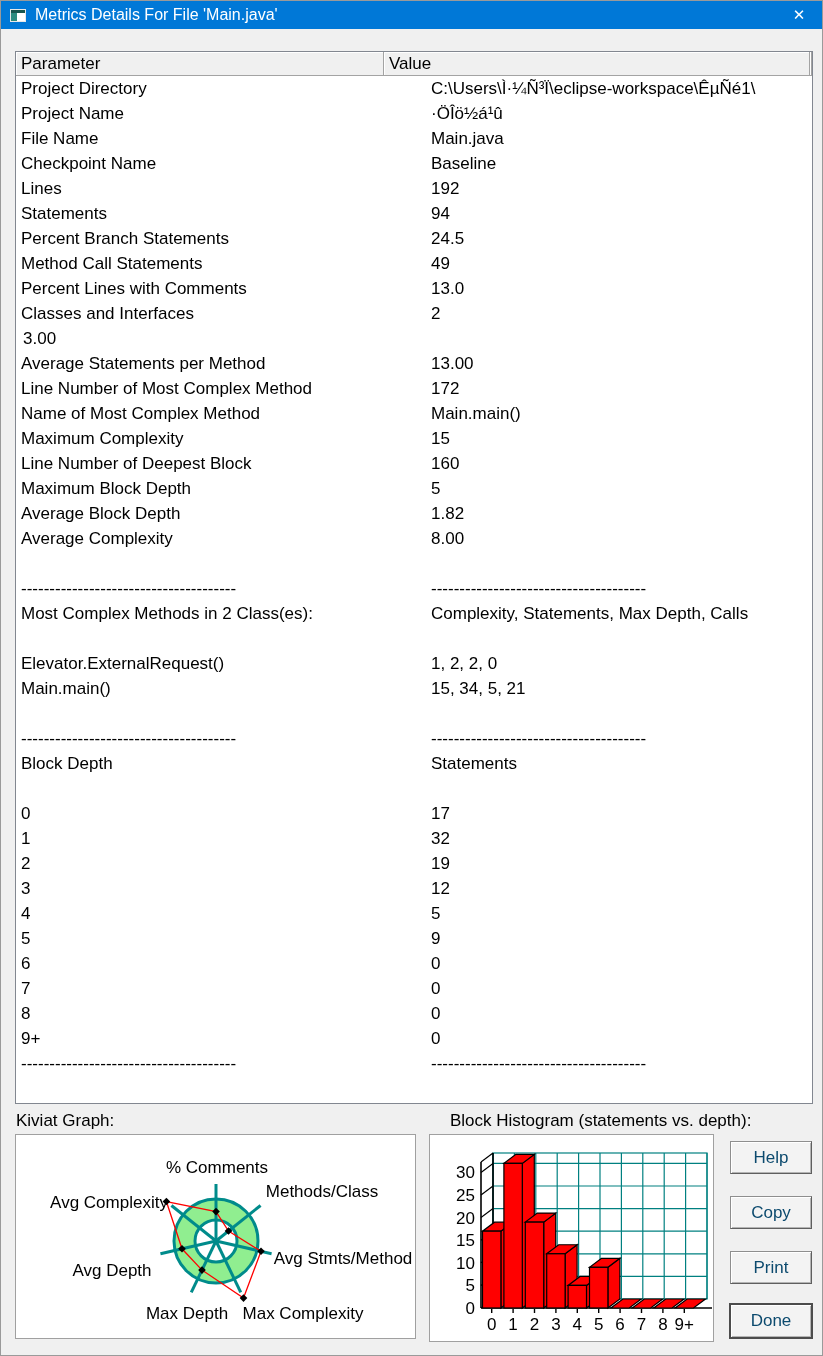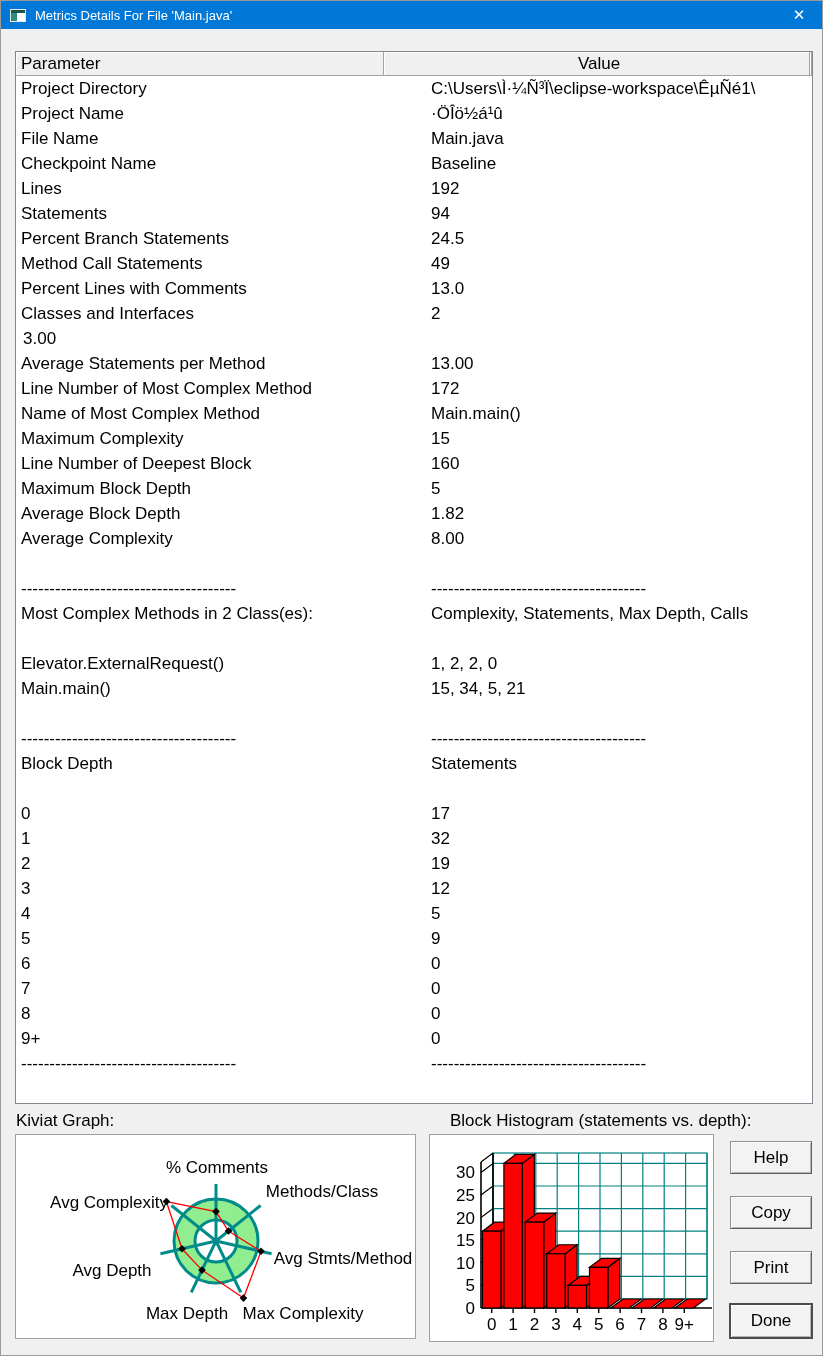--- a/index.html
+++ b/index.html
@@ -7,50 +7,50 @@
   #window{
     position:relative;width:823px;height:1356px;background:#f0f0f0;
     font-family:"Liberation Sans",sans-serif;color:#000;overflow:hidden;
     border:1px solid #9a9a9a;
   }
   
   .titlebar{position:absolute;top:0;left:0;width:100%;height:28px;background:#0078d7;display:flex;align-items:center;}
   .app-icon{width:16px;height:13px;margin-left:9px;position:relative;background:#fff;border:1px solid #e8e8e8;}
   .app-icon .pane-left{position:absolute;left:0;top:0;width:6px;height:11px;background:#2d8c7f;}
   .app-icon .pane-top{position:absolute;left:0;top:0;width:14px;height:3px;background:#19564e;}
-  .title-text{color:#ffffff;font-size:13px;margin-left:9px;white-space:nowrap;}
+  .title-text{color:#ffffff;font-size:16px;margin-left:9px;white-space:nowrap;}
   .close-btn{position:absolute;right:0;top:0;width:46px;height:28px;color:#fff;font-size:15px;
     display:flex;align-items:center;justify-content:center;cursor:default;}
   
   .table{position:absolute;left:14px;top:50px;width:798px;height:1053px;background:#ffffff;
     border:1px solid #828790;}
   .thead{display:flex;height:24px;background:#f0f0f0;}
   .th{background:#f0f0f0;border-right:1px solid #a3a3a3;border-bottom:1px solid #a3a3a3;
     box-shadow:inset 1px 1px 0 #ffffff;padding-left:5px;font-size:17px;line-height:23px;white-space:nowrap;overflow:hidden;}
   .th1{width:368px;}
-  .th2{width:426px;text-align:center;}
+  .th2{width:426px;}
   .thf{flex:1;padding-left:0;}
   .tbody{position:absolute;top:24px;left:0;right:0;bottom:0;overflow:hidden;}
   .trow{display:flex;height:25px;line-height:25px;font-size:17px;gap:40px;}
   .cell-p{width:368px;padding-left:5px;white-space:pre;overflow:hidden;}
   .cell-v{flex:1;padding-left:7px;white-space:pre;overflow:hidden;}
   
   .caption{position:absolute;font-size:17px;white-space:nowrap;}
   .cap-kiviat{left:15px;top:1110px;}
   .cap-hist{left:449px;top:1110px;}
   .panel{position:absolute;background:#ffffff;border:1px solid #a0a0a0;}
   .kiviat-panel{left:14px;top:1133px;width:401px;height:205px;}
   .hist-panel{left:428px;top:1133px;width:285px;height:208px;}
   .panel svg{display:block;width:100%;height:100%;}
   svg text{font-family:"Liberation Sans",sans-serif;}
   
   .btn{position:absolute;left:729px;width:82px;height:33px;background:#f3f3f3;
     border:1px solid #8e8e8e;border-bottom-color:#5f5f5f;border-right-color:#5f5f5f;
     box-shadow:inset 1px 1px 0 #ffffff, inset -1px -1px 0 #b4b4b4;
-    font-family:"Liberation Sans",sans-serif;font-size:17px;color:#000000;padding:0;}
+    font-family:"Liberation Sans",sans-serif;font-size:17px;color:#0c4a6e;padding:0;}
   .btn.default{left:728px;width:84px;height:36px;border:2px solid #4c4c4c;
     box-shadow:inset 1px 1px 0 #ffffff, inset -1px -1px 0 #b4b4b4;}
 </style>
 </head>
 <body>
 
 <div id="window">
 
   <div class="titlebar">
     <div class="app-icon">

